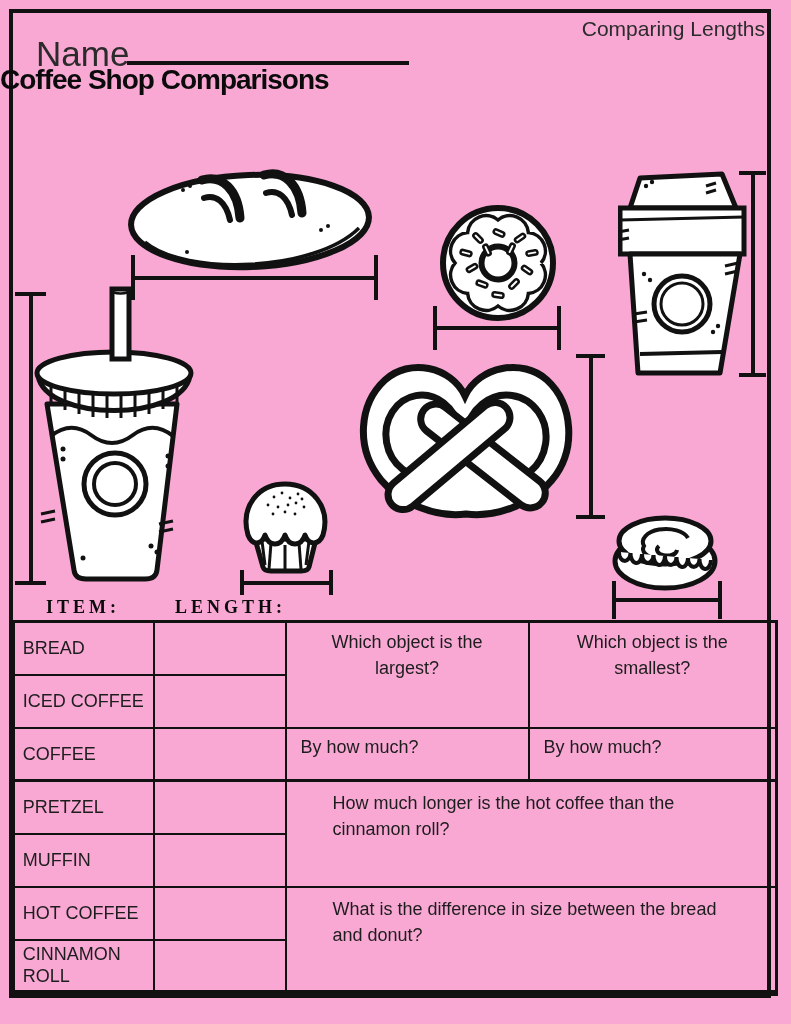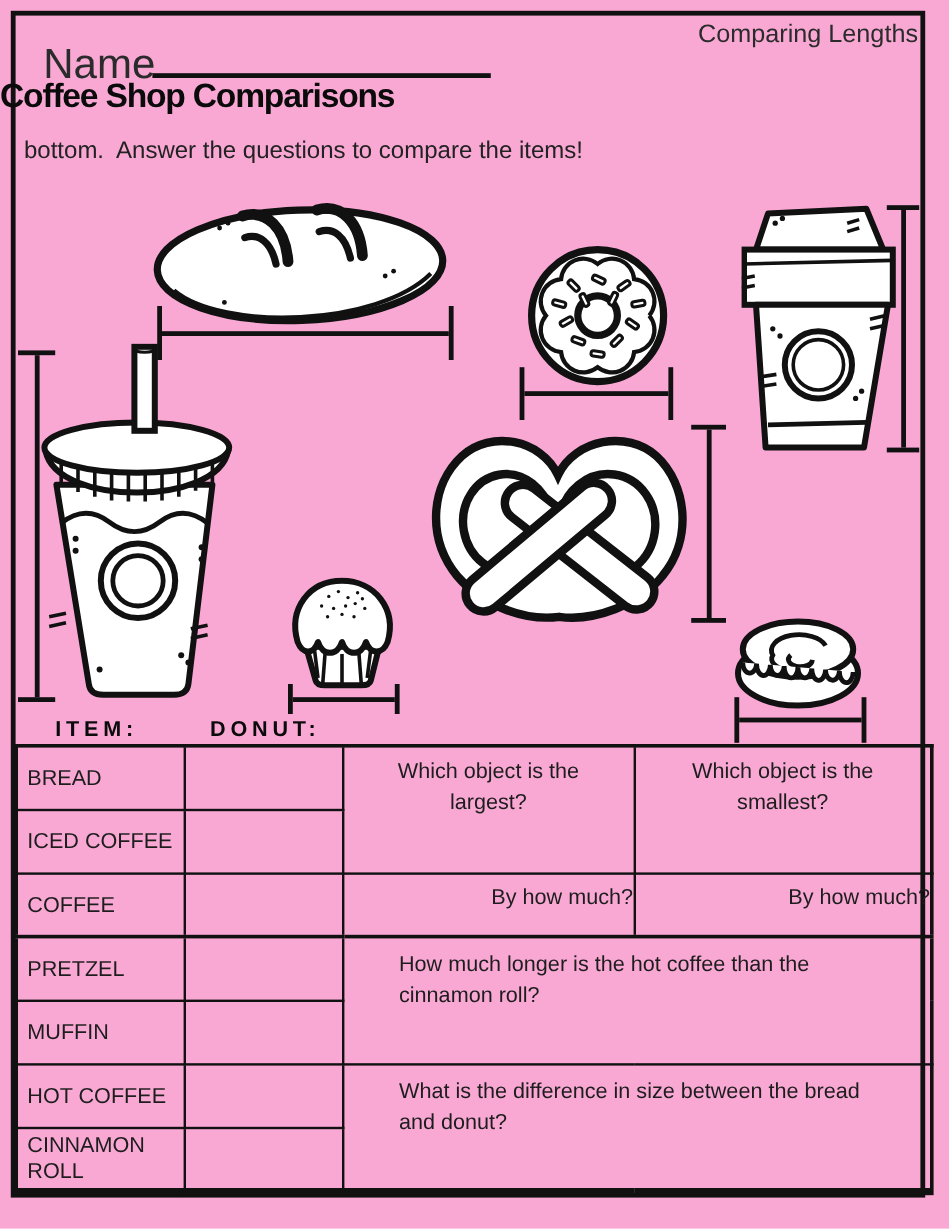--- a/index.html
+++ b/index.html
@@ -10,46 +10,45 @@
   .name-label{position:absolute;left:36px;top:34px;font-size:35px;color:#2b2b2b;}
   .name-line{position:absolute;left:127px;top:61px;width:282px;height:4px;background:#111;}
   .title{position:absolute;left:0;right:0;top:64px;text-align:left;font-size:28px;font-weight:bold;letter-spacing:-1px;color:#0b0b0b;}
   .directions{position:absolute;left:20px;top:112px;width:748px;font-size:20px;line-height:29px;color:#222;}
   .illus{position:absolute;}
   
   .measure-h{position:absolute;border-left:4px solid #111;border-right:4px solid #111;box-sizing:border-box;}
   .measure-h::before{content:"";position:absolute;left:0;right:0;top:50%;margin-top:-2px;height:4px;background:#111;}
   .measure-v{position:absolute;border-top:4px solid #111;border-bottom:4px solid #111;box-sizing:border-box;}
   .measure-v::before{content:"";position:absolute;top:0;bottom:0;left:50%;margin-left:-2px;width:4px;background:#111;}
-  .chart-head{position:absolute;top:597px;font-size:18px;font-weight:bold;letter-spacing:4px;color:#0b0b0b;}
+  .chart-head{position:absolute;top:597px;font-size:18px;font-weight:bold;letter-spacing:4px;color:#0b0b0b;font-family:Liberation Serif, serif;}
   #item-head{left:46px;} #length-head{left:175px;}
   table.answer{position:absolute;left:12px;top:620px;width:766px;border-collapse:collapse;table-layout:fixed;
                border:3px solid #111;border-bottom-width:6px;}
   table.answer td{border:2px solid #111;font-size:18px;color:#1d1d1d;height:53px;box-sizing:border-box;}
   td.item-cell{text-align:left;vertical-align:middle;}
   .item-inner{max-width:122px;margin:0 auto;line-height:22px;}
   td.len-cell{border-right-width:3px;}
   td.q-top2{vertical-align:top;text-align:center;padding:6px 26px 0;line-height:26px;}
-  td.q-bhm{vertical-align:top;text-align:right;padding:8px 0 0 14px;border-bottom-width:3px;}
+  td.q-bhm{vertical-align:top;text-align:left;padding:8px 0 0 14px;border-bottom-width:3px;}
   tr.r3 td{border-bottom-width:3px;}
   td.q-wide{vertical-align:top;text-align:left;padding:8px 46px 0;line-height:26px;}
   svg{display:block;}
 </style>
 </head>
 <body>
 
 <div class="page">
   <div class="frame"></div>
 
   <div class="corner-label">Comparing Lengths</div>
   <div class="name-label">Name</div>
   <div class="name-line"></div>
   <div class="title">Coffee Shop Comparisons</div>
   <div class="directions">
-    <div>bottom.&nbsp; Answer the questions to compare the items!</div>
   </div>
 
   <svg class="illus" style="left:125px;top:166px;" width="250" height="112" viewBox="0 0 250 112">
     <ellipse cx="125" cy="55" rx="119" ry="46" fill="#fff" stroke="#111" stroke-width="6" transform="rotate(-2 125 55)"></ellipse>
     <path d="M 20,76 C 60,110 190,106 234,62" fill="none" stroke="#111" stroke-width="3.5"></path>
     <g stroke="#111" fill="none" stroke-linecap="round">
       <g transform="translate(75,8)">
         <path d="M 2,6 C 22,0 38,16 40,44" stroke-width="9"></path>
         <path d="M 4,24 C 16,20 26,28 30,46" stroke-width="6"></path>
       </g>
@@ -224,21 +223,21 @@
     <ellipse cx="53" cy="51" rx="50" ry="27" fill="#fff" stroke="#111" stroke-width="5"></ellipse>
     <ellipse cx="53" cy="31" rx="46" ry="23" fill="#fff" stroke="#111" stroke-width="5"></ellipse>
     <path d="M 76,28 A 23,13 0 1 0 32,36 A 17,9.5 0 1 0 65,40 A 10,6 0 1 1 47,36" fill="none" stroke="#111" stroke-width="4"></path>
     <path d="M 7,42 a 5.5,8 0 0 0 11.5,1 a 5.5,9 0 0 0 11.5,1 a 5.5,8 0 0 0 11.5,1
              a 5.5,9 0 0 0 11.5,1 a 5.5,8 0 0 0 11.5,1 a 5.5,9 0 0 0 11.5,1
              a 5.5,8 0 0 0 11.5,1 a 5.5,9 0 0 0 11.5,1" fill="#fff" stroke="#111" stroke-width="4"></path>
   </svg>
   <div class="measure-h" style="left:612px;top:581px;width:110px;height:38px;"></div>
 
   <div class="chart-head" id="item-head">ITEM:</div>
-  <div class="chart-head" id="length-head">DONUT:</div>
+  <div class="chart-head" id="length-head">LENGTH:</div>
 
   <table class="answer">
     <colgroup>
         <col style="width:140px">
         <col style="width:132px">
         <col style="width:243px">
         <col>
       </colgroup>
     <tbody>
         <tr>

